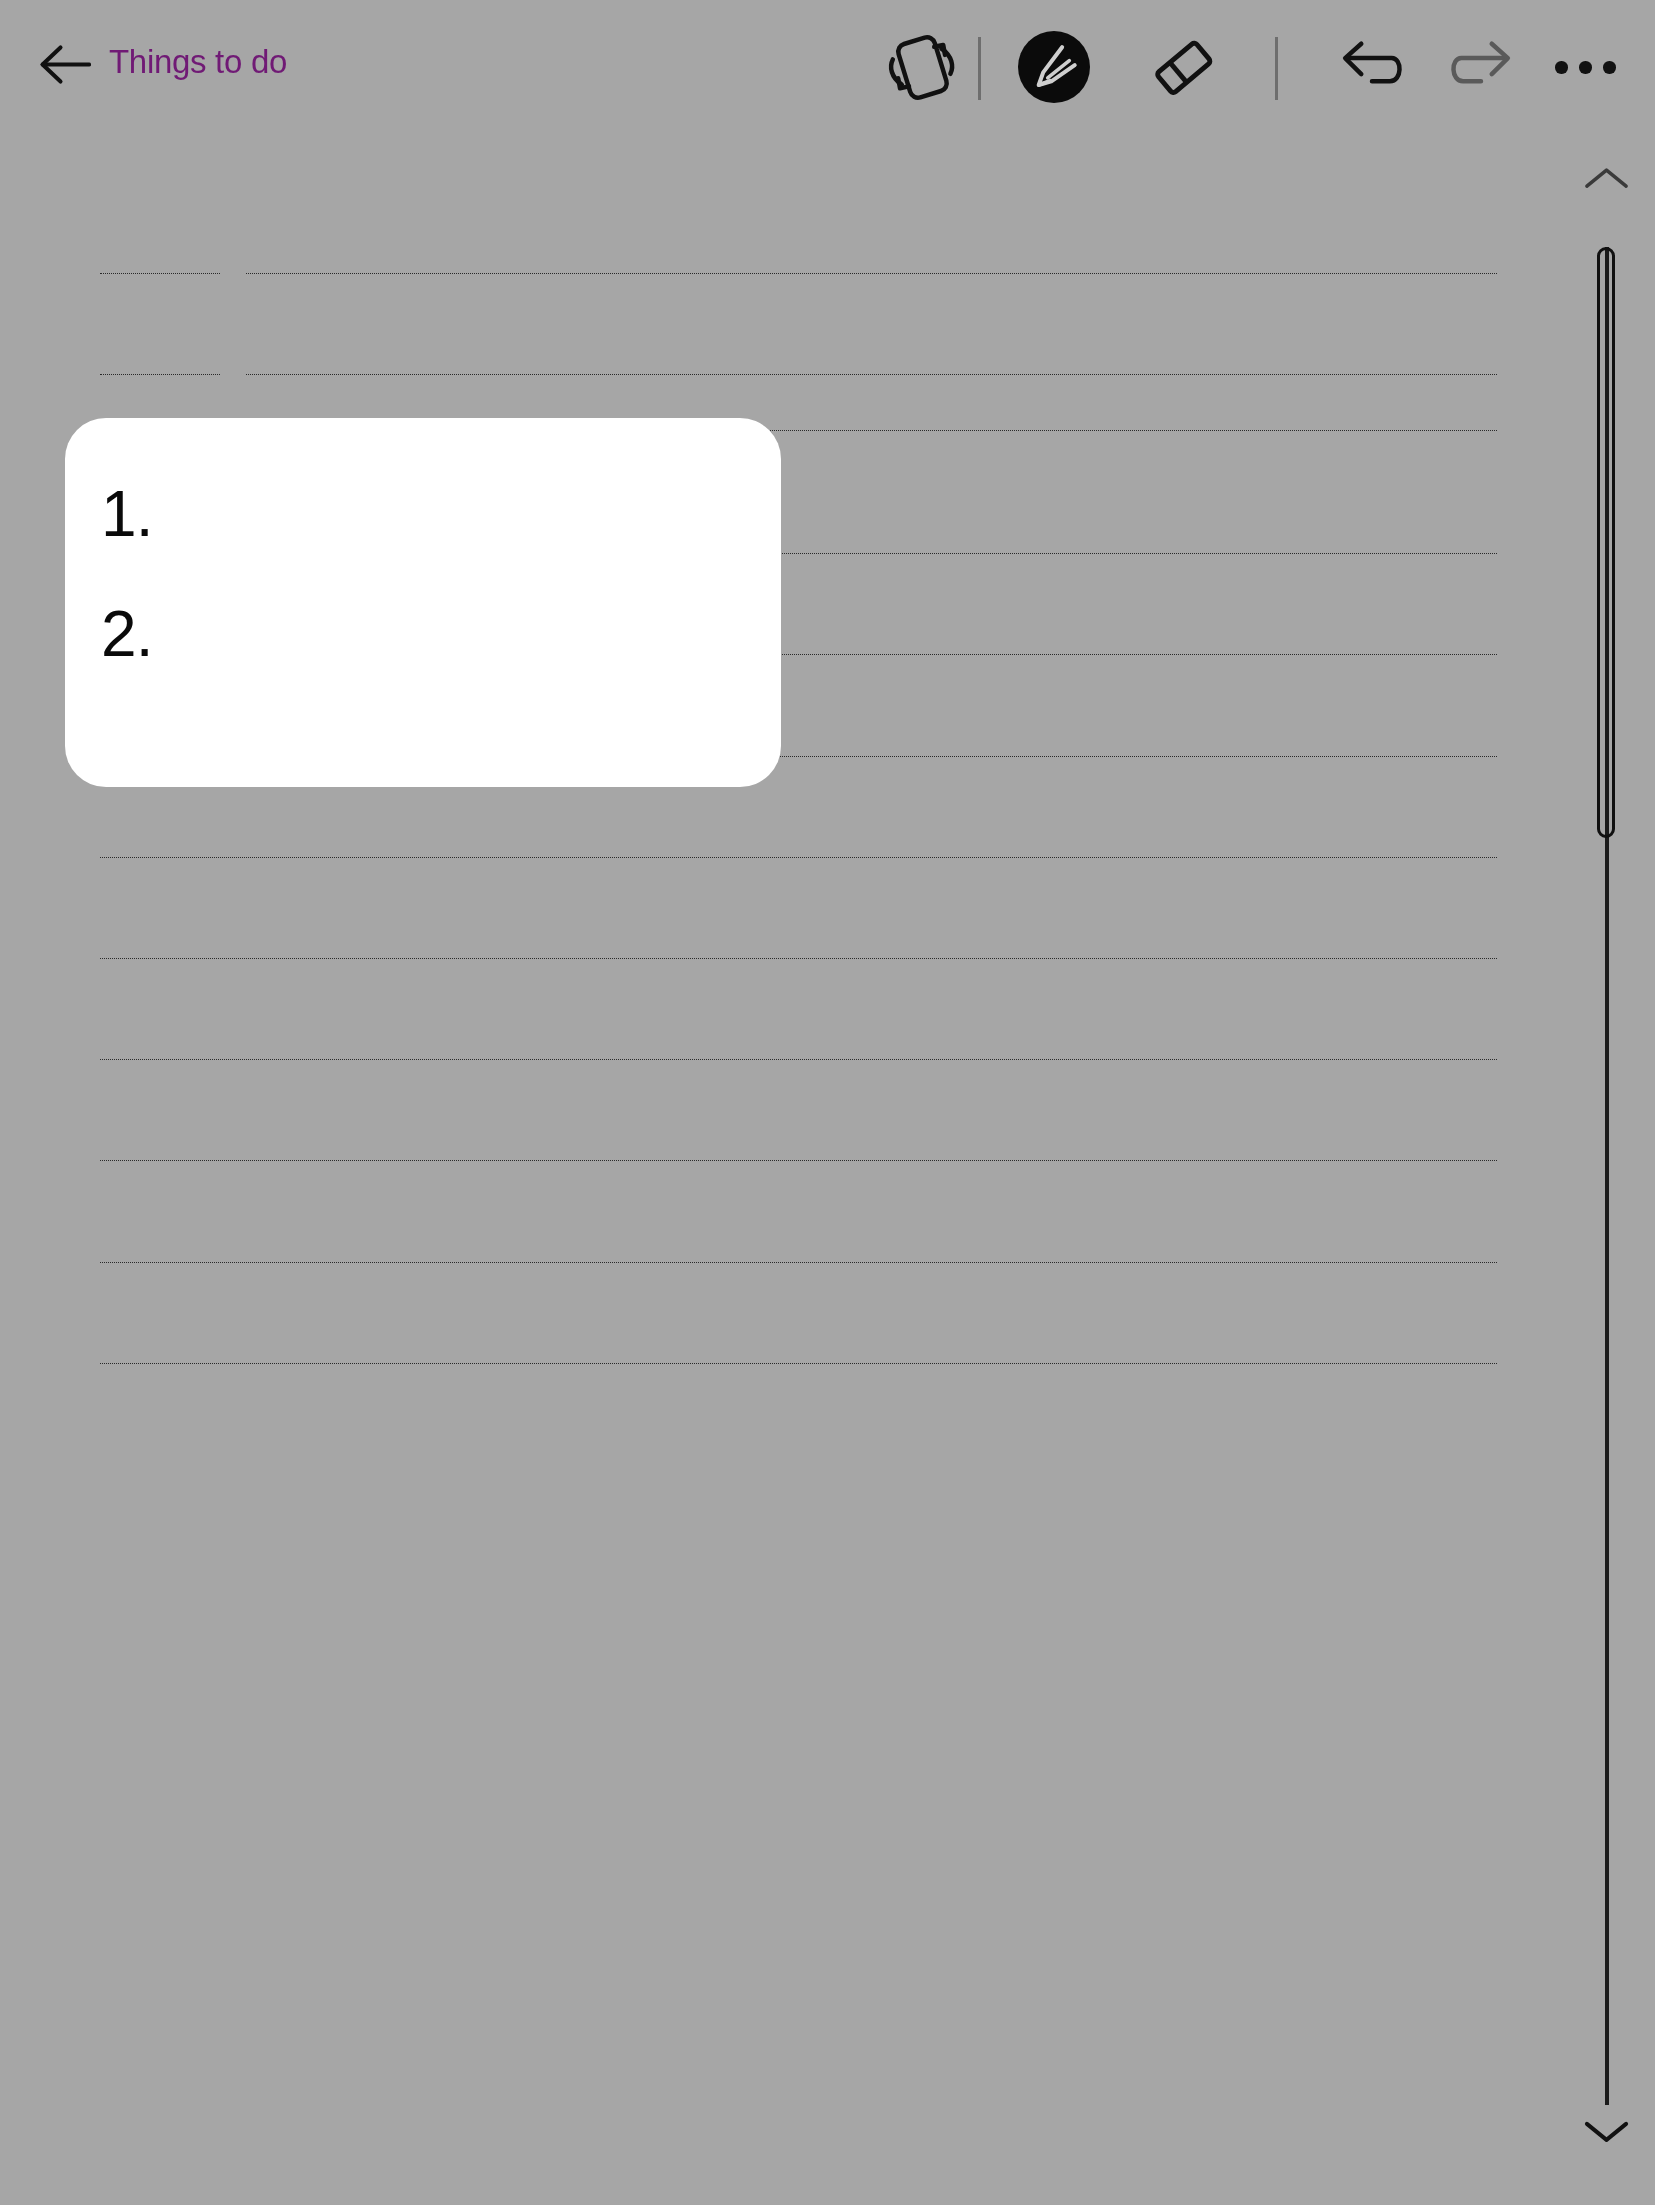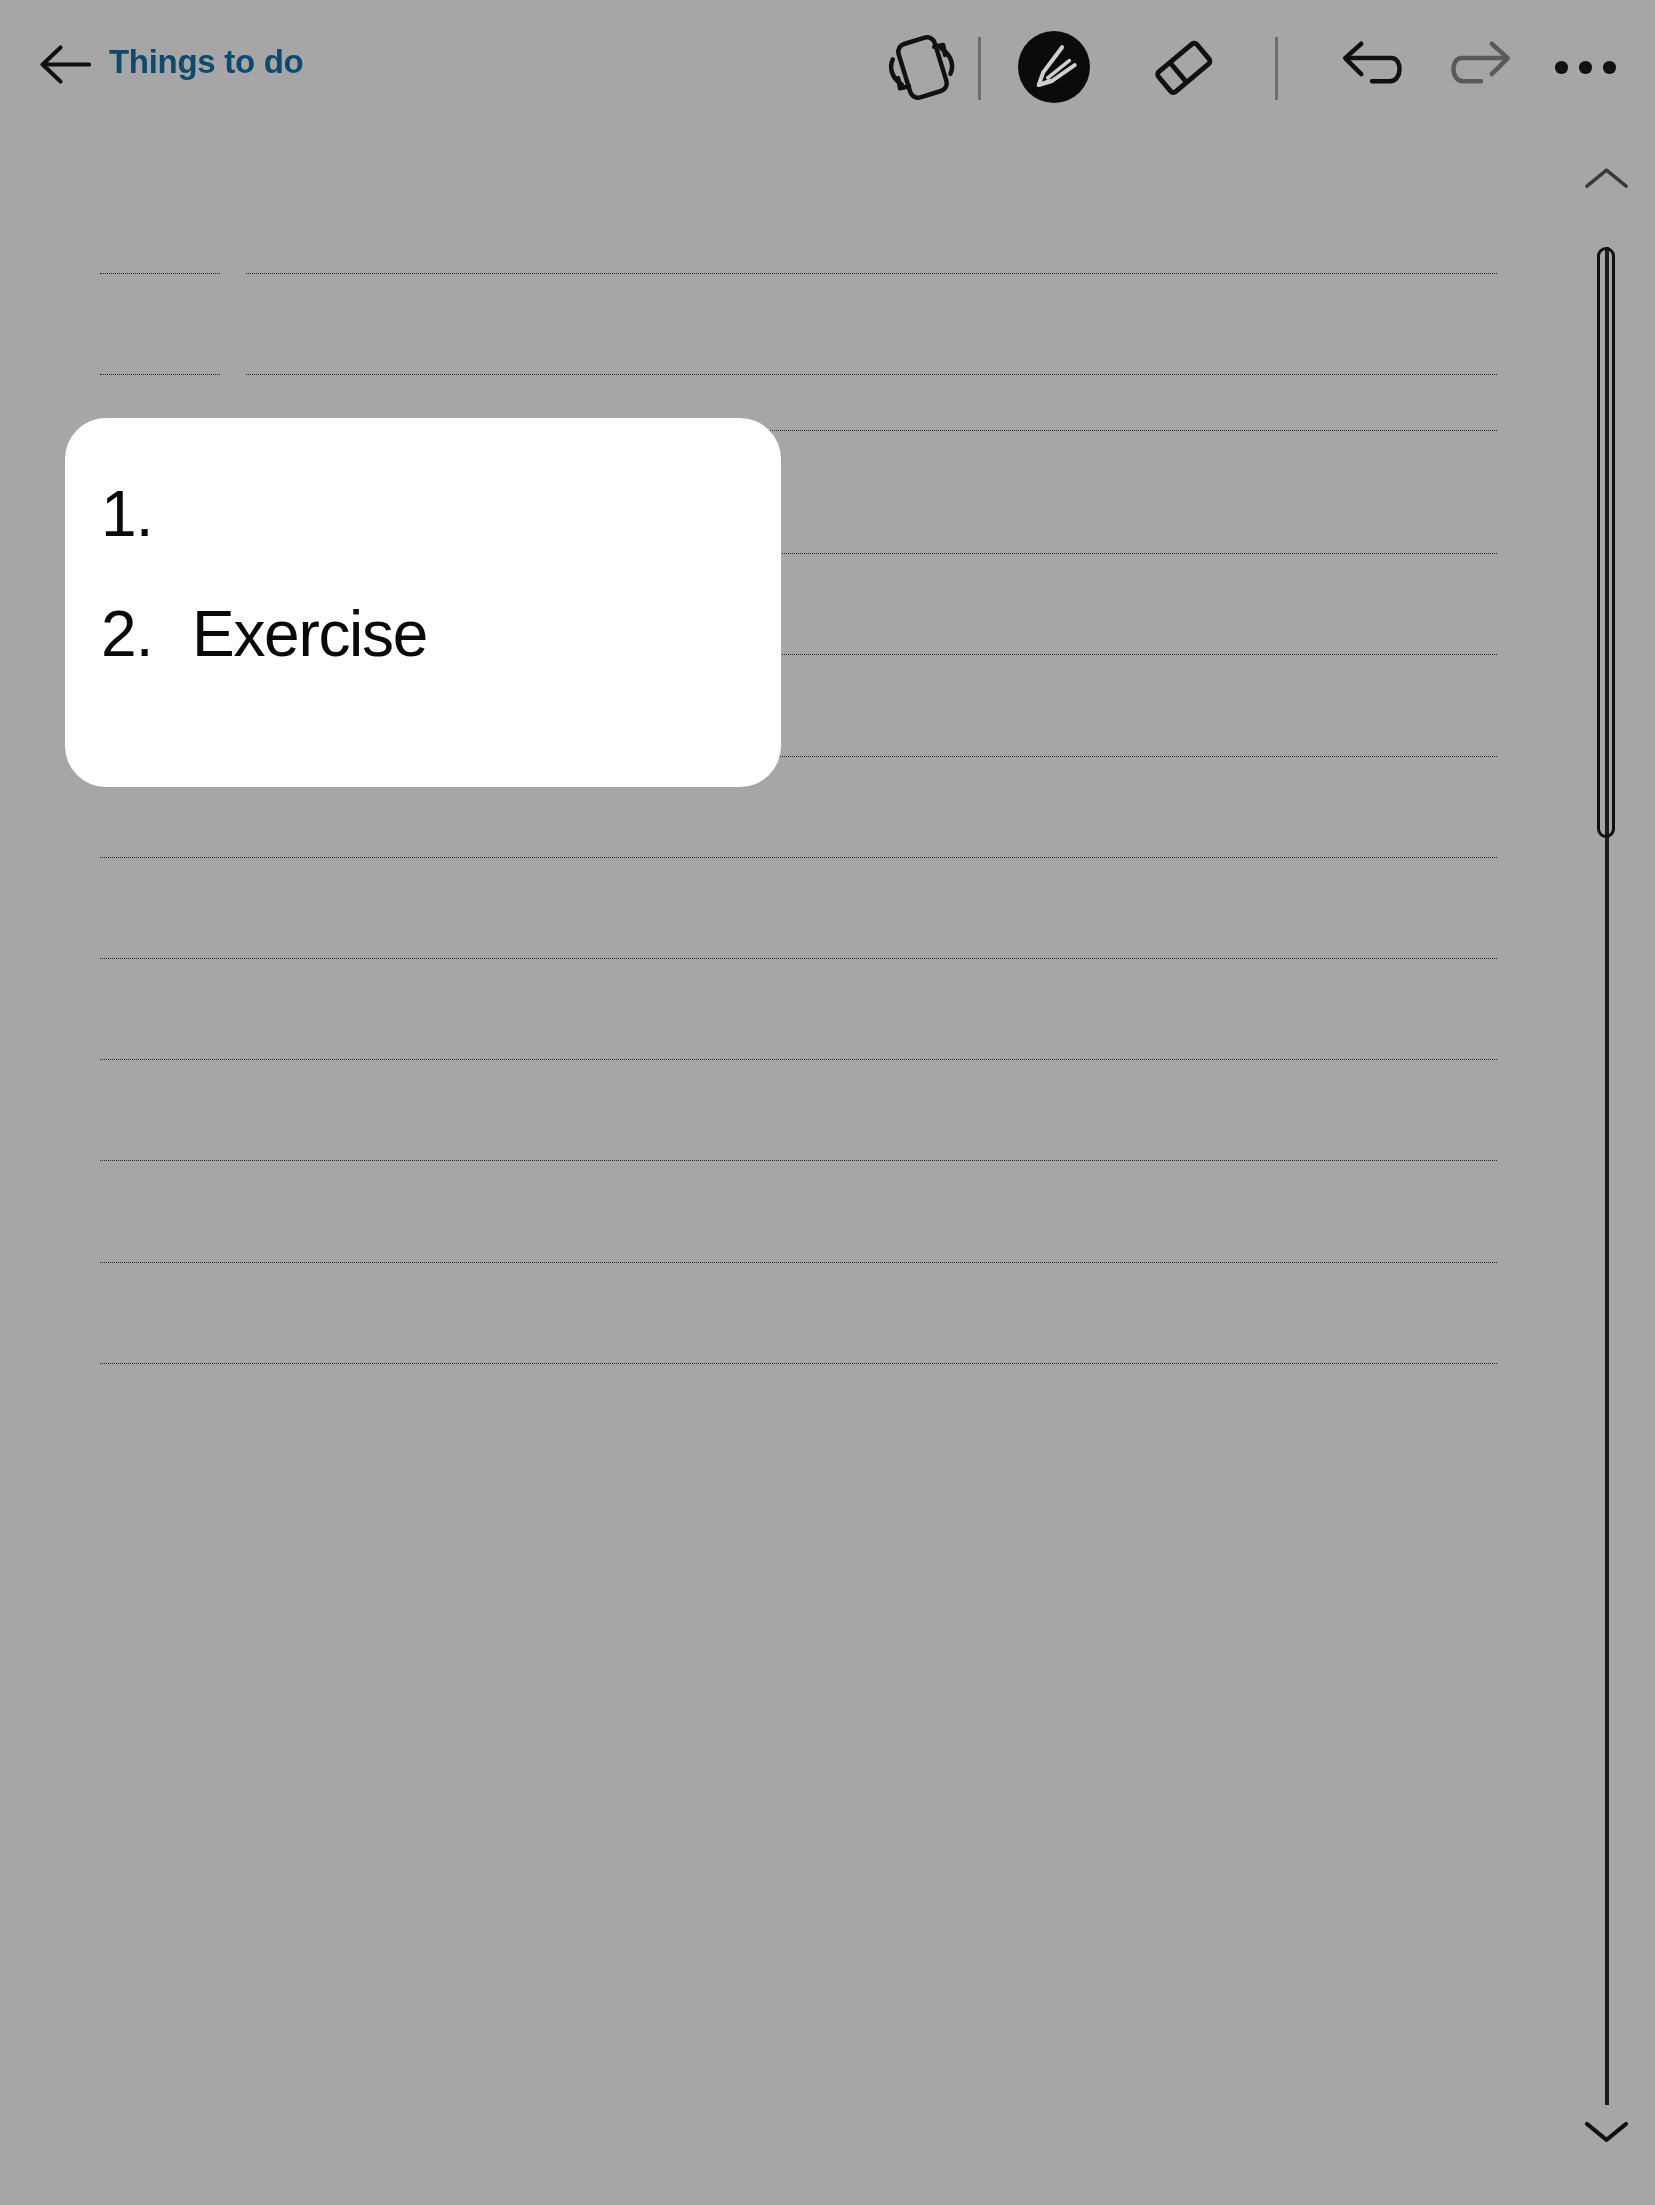--- a/index.html
+++ b/index.html
@@ -28,22 +28,22 @@
     position: absolute;
     left: 39px; top: 42px;
     width: 52px; height: 45px;
     cursor: pointer;
   }
 
   #page-title {
     position: absolute;
     left: 109px; top: 43px;
     font-size: 33px;
-    font-weight: bold;
-    color: #0c4a6e;
+    font-weight: normal;
+    color: #701a75;
     letter-spacing: -0.3px;
     white-space: nowrap;
   }
 
   .tool-btn {
     position: absolute;
     cursor: pointer;
   }
 
   #rotate-btn { left: 882px; top: 18px; width: 81px; height: 99px; }
@@ -272,21 +272,20 @@
 
   <div id="note-card">
     <div id="note-list">
 
       <div class="note-line" id="note-line-0">
         <span class="note-num">1.</span>
       </div>
 
       <div class="note-line" id="note-line-1">
         <span class="note-num">2.</span>
-        <span class="note-text">Exercise</span>
       </div>
 
     </div>
   </div>
 </div>
 
 <div id="scrollbar">
 
   <div id="scroll-up">
     <svg width="57" height="36" viewBox="0 0 64 40">

